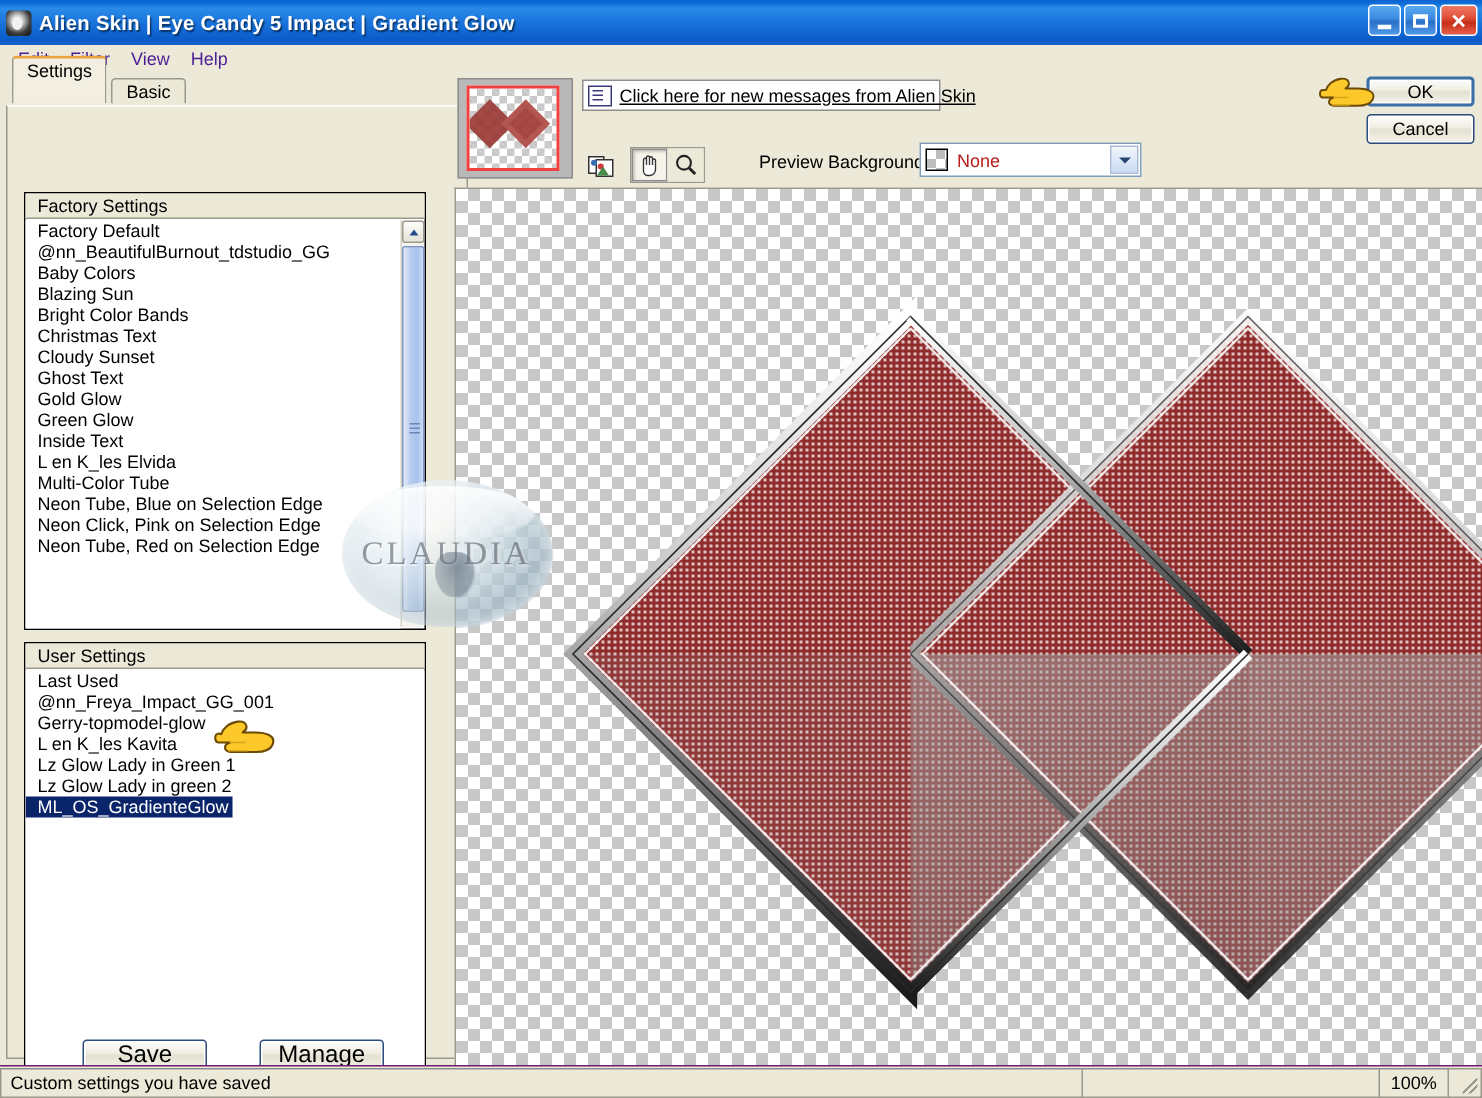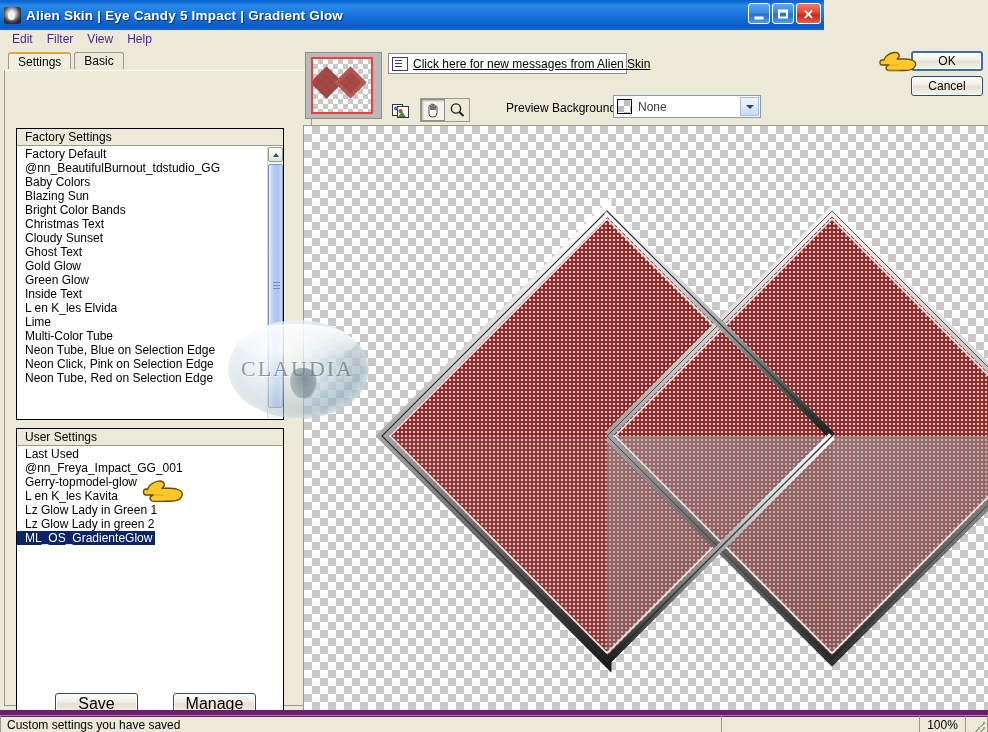--- a/index.html
+++ b/index.html
@@ -7,21 +7,21 @@
     width:988px;height:732px;overflow:hidden;
     font-family:"Liberation Sans", sans-serif;
     font-size:12px;
     background:#ece9d8;
     -webkit-font-smoothing:none;
   }
   .app{position:relative;width:988px;height:732px;background:#ece9d8;overflow:hidden;}
 
   
   .titlebar{
-    position:absolute;left:0;top:0;width:824px;height:30px;
+    position:absolute;left:0;top:0;width:988px;height:30px;
     background:linear-gradient(180deg,#0a62d0 0%,#0f6fd8 8%,#2a8ae8 18%,#1a74dd 50%,#0a5cc8 88%,#1862c8 100%);
     border-bottom:1px solid #0a4fa8;
     display:flex;align-items:center;
   }
   .titlebar-icon{
     width:17px;height:17px;margin-left:4px;margin-right:5px;
     border-radius:3px;
     background:radial-gradient(circle at 45% 40%, #ffffff 0%, #c8c8c8 28%, #3b3b3b 62%, #101010 100%);
     position:relative;flex:none;
   }
@@ -62,21 +62,21 @@
   .leftpanel{position:absolute;left:0;top:48px;width:303px;height:664px;background:#ece9d8;}
 
   .tabs{position:absolute;left:8px;top:3px;height:18px;display:flex;align-items:flex-end;}
   .tab{
     height:17px;padding:1px 9px 0 9px;font-size:12px;box-sizing:border-box;
     background:#ece9d8;border:1px solid #9a9a8c;border-bottom:none;
     border-radius:3px 3px 0 0;line-height:15px;
   }
   .tab.active{
     border-top:2px solid #e8a33d;background:#f2efe2;position:relative;z-index:3;
-    padding-top:0;height:17px;line-height:16px;
+    padding-top:0;height:32px;line-height:16px;
   }
 
   .panel-body{
     position:absolute;left:4px;top:22px;width:308px;height:636px;
     background:#ece9d8;border:1px solid #9a9a8c;border-top:1px solid #ffffff;box-sizing:border-box;
   }
 
   .listbox{
     position:absolute;background:#ffffff;border:1px solid #000;box-sizing:border-box;
   }
@@ -167,21 +167,21 @@
     position:absolute;left:613px;top:95px;width:148px;height:23px;
     background:#fff;border:1px solid #7f9db9;box-sizing:border-box;display:flex;align-items:center;
   }
   .combo-swatch{
     width:15px;height:15px;margin-left:3px;border:1px solid #000;box-sizing:border-box;flex:none;
     background-image:
       linear-gradient(45deg,#bdbdbd 25%,transparent 25%,transparent 75%,#bdbdbd 75%),
       linear-gradient(45deg,#bdbdbd 25%,transparent 25%,transparent 75%,#bdbdbd 75%);
     background-size:12px 12px;background-position:0 0,6px 6px;background-color:#fff;
   }
-  .combo-text{margin-left:6px;font-size:12px;color:#404040;}
+  .combo-text{margin-left:6px;font-size:12px;color:#b91c1c;}
   .combo-arrow{
     position:absolute;right:1px;top:1px;width:19px;height:19px;
     background:linear-gradient(180deg,#f2f6fd,#c9daf3);
     border:1px solid #a8bcd8;box-sizing:border-box;
     display:flex;align-items:center;justify-content:center;
   }
   .combo-arrow i{width:0;height:0;border-left:4px solid transparent;border-right:4px solid transparent;border-top:4px solid #26456f;}
 
   .okbtn,.cancelbtn{
     position:absolute;width:72px;height:20px;box-sizing:border-box;
@@ -222,21 +222,21 @@
     position:absolute;left:8px;top:4px;width:120px;height:36px;border-radius:50%;
     background:linear-gradient(180deg, rgba(255,255,255,.85), rgba(255,255,255,.05));
   }
 
   
   .hand{position:absolute;z-index:40;pointer-events:none;}
 
   
   .statusbar{
     position:absolute;left:0;bottom:0;width:988px;height:22px;
-    background:#ece9d8;border-top:7px solid #701a75;box-sizing:border-box;
+    background:#ece9d8;border-top:1px solid #701a75;box-sizing:border-box;
     display:flex;align-items:center;
   }
   .status-seg{
     height:20px;border:1px solid #9a9a8c;border-top-color:#8d8d8d;border-left:none;
     box-sizing:border-box;display:flex;align-items:center;padding:0 6px;font-size:12px;color:#000;
   }
   .status-main{flex:0 0 722px;border-left:1px solid #9a9a8c;}
   .status-mid{flex:0 0 198px;}
   .status-zoom{flex:0 0 46px;justify-content:center;}
   .status-grip{
@@ -294,21 +294,20 @@
           <div class="li">Baby Colors</div>
           <div class="li">Blazing Sun</div>
           <div class="li">Bright Color Bands</div>
           <div class="li">Christmas Text</div>
           <div class="li">Cloudy Sunset</div>
           <div class="li">Ghost Text</div>
           <div class="li">Gold Glow</div>
           <div class="li">Green Glow</div>
           <div class="li">Inside Text</div>
           <div class="li">L en K_les Elvida</div>
-          <div class="li">Lime</div>
           <div class="li">Multi-Color Tube</div>
           <div class="li">Neon Tube, Blue on Selection Edge</div>
           <div class="li">Neon Click, Pink on Selection Edge</div>
           <div class="li">Neon Tube, Red on Selection Edge</div>
         </div>
         <div class="vsb">
           <div class="arrow">
               <i></i>
             </div>
           <div class="thumb">

